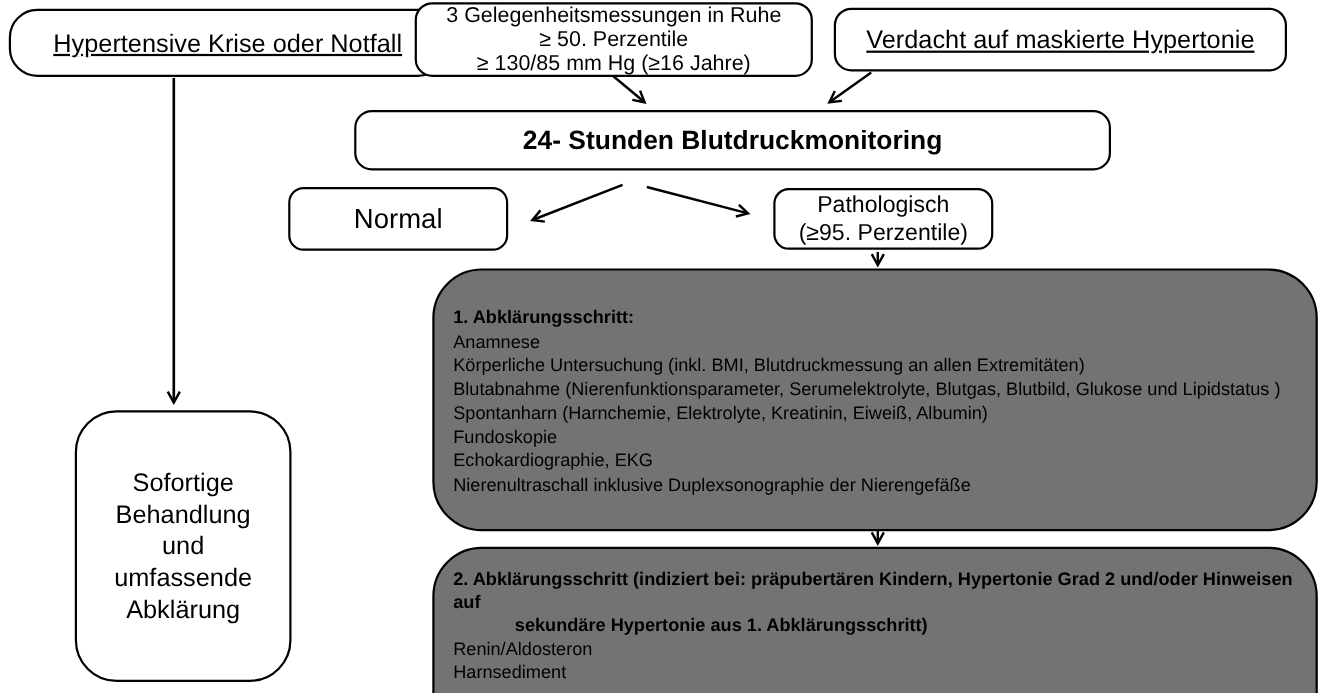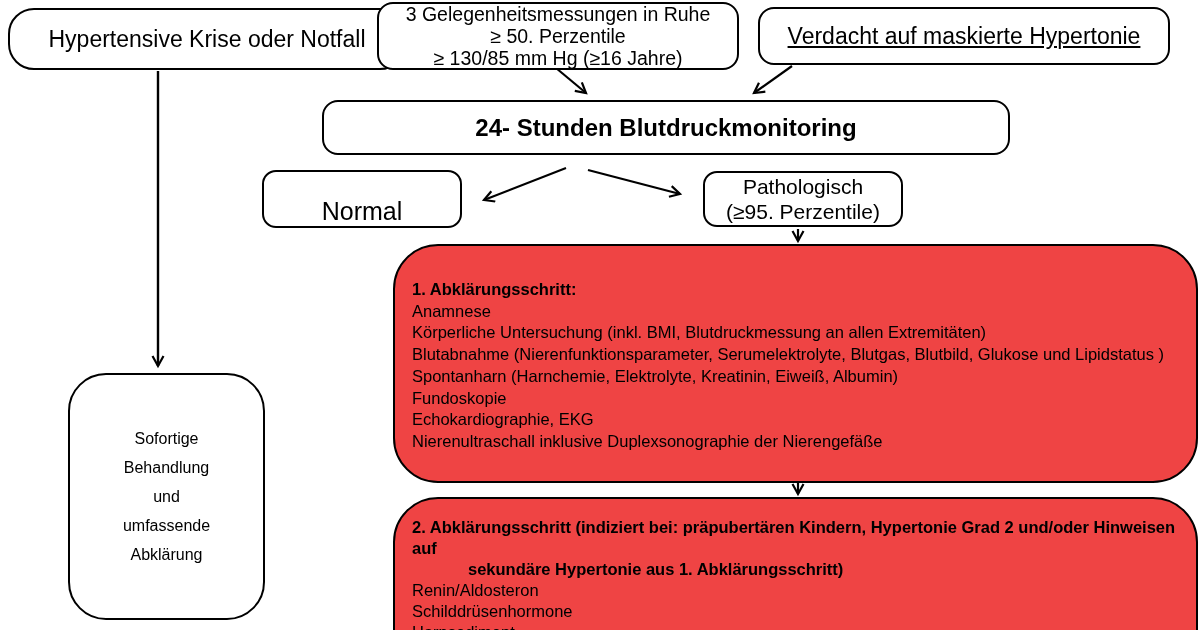--- a/index.html
+++ b/index.html
@@ -7,29 +7,29 @@
     width:1200px;height:630px;overflow:hidden;position:relative;
     background:#ffffff;color:#000000;
     font-family:"Liberation Sans","DejaVu Sans",sans-serif;
   }
   .node{
     position:absolute;box-sizing:border-box;background:#ffffff;
     border:2.5px solid #000;display:flex;flex-direction:column;
     align-items:center;justify-content:center;text-align:center;
   }
   .node .ln{width:100%;}
-  #box-krise{left:8px;top:8px;width:398px;height:62px;border-radius:26px;font-size:23px;}
+  #box-krise{left:8px;top:8px;width:398px;height:62px;border-radius:26px;font-size:23px;text-decoration:underline;}
   #box-messungen{left:377px;top:2px;width:362px;height:68px;border-radius:16px;font-size:19.5px;line-height:22px;}
   #box-verdacht{left:758px;top:7px;width:412px;height:58px;border-radius:16px;font-size:23px;text-decoration:underline;}
   #box-monitoring{left:322px;top:100px;width:688px;height:55px;border-radius:16px;font-size:24px;font-weight:bold;}
-  #box-normal{left:262px;top:170px;width:200px;height:58px;border-radius:14px;font-size:25px;justify-content:flex-end;}
+  #box-normal{left:262px;top:170px;width:200px;height:58px;border-radius:14px;font-size:25px;}
   #box-pathologisch{left:703px;top:171px;width:200px;height:56px;border-radius:14px;font-size:21px;line-height:25px;align-items:flex-end;}
-  #box-sofortige{left:68px;top:373px;width:197px;height:247px;border-radius:38px;font-size:16px;line-height:29px;}
+  #box-sofortige{left:68px;top:373px;width:197px;height:247px;border-radius:38px;font-size:23px;line-height:29px;}
   .bigbox{
-    position:absolute;box-sizing:border-box;background:#ef4444;
+    position:absolute;box-sizing:border-box;background:#737373;
     border:2px solid #000;border-radius:45px;text-align:left;
     font-size:16.5px;line-height:21.7px;
   }
   #box-schritt1{left:393px;top:244px;width:805px;height:239px;padding:33px 20px 0 17px;}
   #box-schritt2{left:393px;top:497px;width:805px;height:185px;padding:18px 20px 0 17px;line-height:21px;}
   .bb-title{font-weight:bold;}
   .indent2{padding-left:56px;}
   #arrow-layer{position:absolute;left:0;top:0;width:1200px;height:630px;pointer-events:none;}
 </style>
 </head>
@@ -93,16 +93,15 @@
   <div>Spontanharn (Harnchemie, Elektrolyte, Kreatinin, Eiweiß, Albumin)</div>
   <div>Fundoskopie</div>
   <div>Echokardiographie, EKG</div>
   <div>Nierenultraschall inklusive Duplexsonographie der Nierengefäße</div>
 </div>
 
 <div class="bigbox" id="box-schritt2">
   <div class="bb-title">2. Abklärungsschritt (indiziert bei: präpubertären Kindern, Hypertonie Grad 2  und/oder Hinweisen auf</div>
   <div class="bb-title indent2">sekundäre Hypertonie aus 1. Abklärungsschritt)</div>
   <div>Renin/Aldosteron</div>
-  <div>Schilddrüsenhormone</div>
   <div>Harnsediment</div>
 
 </div>
 
 </body></html>

